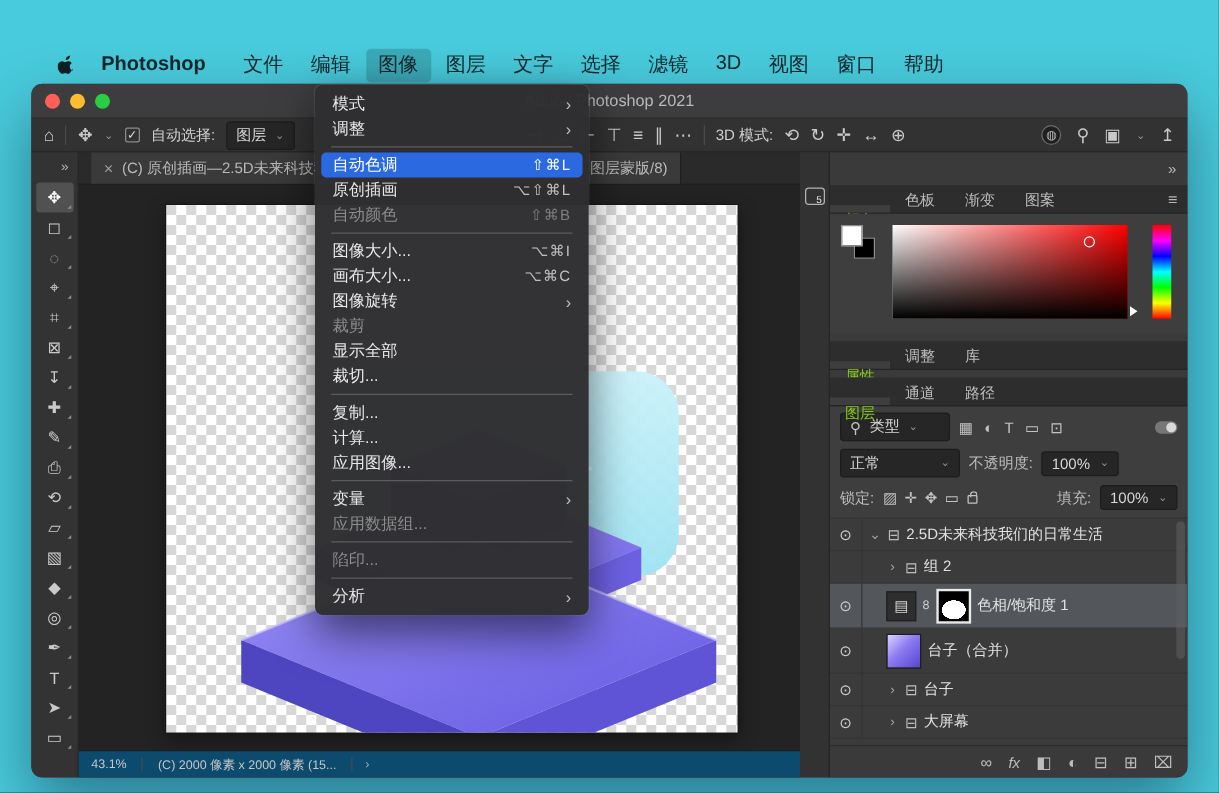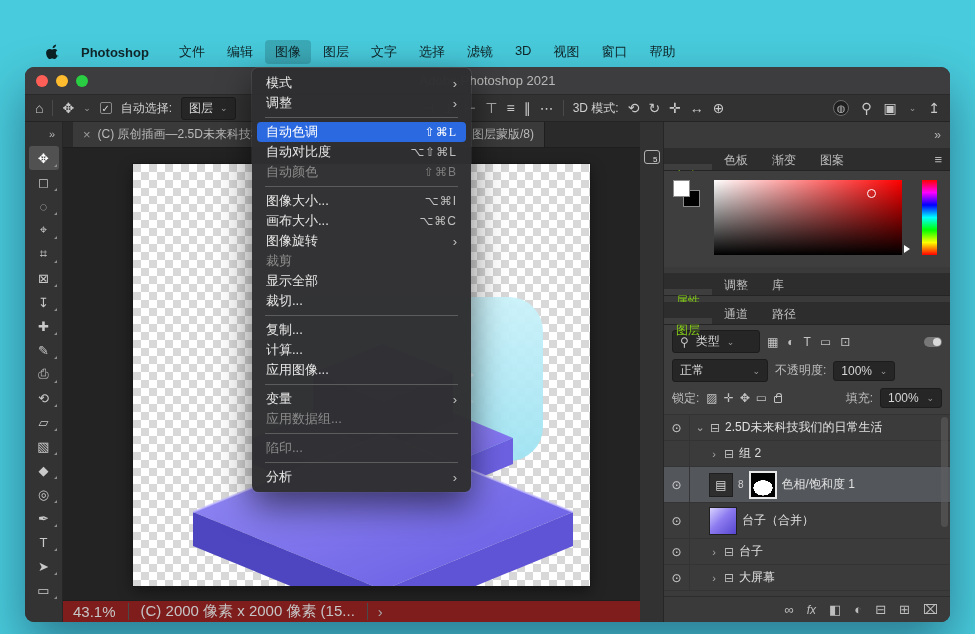--- a/index.html
+++ b/index.html
@@ -5,21 +5,21 @@
   * { box-sizing: border-box; margin: 0; padding: 0; }
   html,body { width:975px; height:634px; }
   body {
     position:relative; overflow:hidden;
     background:#48cbdc;
     font-family:"Liberation Sans","DejaVu Sans",sans-serif;
     -webkit-font-smoothing:antialiased;
   }
 
   
-  .macos-menubar{position:absolute;top:38px;left:0;right:0;height:28px;display:flex;align-items:center;padding:0 14px 0 46px;color:#10262a;font-size:13px;}
+  .macos-menubar{position:absolute;top:38px;left:0;right:0;height:28px;display:flex;align-items:center;padding:0 14px 0 46px;color:#10262a;font-size:16px;}
   .apple{width:15px;height:16px;margin-right:14px;display:flex;align-items:center;}
   .apple svg{fill:#0c2124;}
   .app-name{font-weight:bold;margin-right:14px;padding:3px 6px;}
   .mb-items{display:flex;gap:2px;}
   .menu-item{padding:3px 10px;border-radius:4px;white-space:nowrap;cursor:default;}
   .menu-item.active{background:rgba(0,0,0,.16);}
 
   
   .window{position:absolute;left:25px;top:67px;width:925px;height:555px;background:#3a3a3a;border-radius:9px;overflow:hidden;display:flex;flex-direction:column;box-shadow:0 22px 50px rgba(0,0,30,.40);}
   .titlebar{height:28px;background:#3d3d3f;border-bottom:1px solid #2a2a2a;display:flex;align-items:center;position:relative;flex:none;}
@@ -54,21 +54,21 @@
   .canvas-col{flex:1;display:flex;flex-direction:column;min-width:0;background:#232323;}
   .tabbar{height:26px;background:#2a2a2a;border-bottom:1px solid #1e1e1e;display:flex;align-items:stretch;color:#b9b9b9;font-size:12px;flex:none;padding-left:10px;}
   .doc-tab{width:472px;background:#3a3a3a;border-right:1px solid #1e1e1e;display:flex;align-items:center;gap:7px;padding:0 10px;}
   .tab-close{color:#9d9d9d;font-size:13px;}
   .tab-suffix{margin-left:auto;}
   .canvas{flex:1;position:relative;overflow:hidden;}
   .artboard{position:absolute;left:70px;top:16px;width:457px;height:422px;
     background-image:conic-gradient(#ffffff 0 25%, #d8d8d8 0 50%, #ffffff 0 75%, #d8d8d8 0);
     background-size:16px 16px;box-shadow:0 0 0 1px #191919,0 5px 14px rgba(0,0,0,.45);}
   .artboard svg{position:absolute;inset:0;}
-  .statusbar{height:22px;background:#7f1d1d;border-top:1px solid #1e1e1e;display:flex;align-items:center;font-size:15px;color:#c6c6c6;padding:0 10px;flex:none;}
+  .statusbar{height:22px;background:#0c4a6e;border-top:1px solid #1e1e1e;display:flex;align-items:center;font-size:10px;color:#c6c6c6;padding:0 10px;flex:none;}
   .status-zoom{padding-right:12px;border-right:1px solid #4a4a4a;}
   .status-info{padding:0 12px;}
   .status-chevron{padding-left:10px;border-left:1px solid #4a4a4a;color:#a8a8a8;}
 
   
   .dock-strip{width:24px;background:#323232;border-right:1px solid #262626;display:flex;flex-direction:column;align-items:center;padding-top:28px;flex:none;}
   .dock-icon{width:16px;height:14px;border:1px solid #b2b2b2;border-radius:3px;position:relative;color:#cfcfcf;}
   .dock-icon b{position:absolute;right:1px;bottom:-1px;font-size:8px;font-weight:normal;color:#e2e2e2;}
 
   
@@ -124,21 +124,21 @@
   .layers-footer{height:26px;background:#3a3a3a;border-top:1px solid #2d2d2d;display:flex;align-items:center;justify-content:flex-end;gap:13px;padding:0 12px;color:#bdbdbd;font-size:13px;flex:none;}
   .foot-ic{font-size:13px;line-height:1;}
   .foot-ic.fx{font-style:italic;font-size:12px;}
 
   
   .dropdown{position:absolute;left:252px;top:68px;width:219px;background:rgba(47,47,49,0.98);border-radius:6px;padding:5px 0;z-index:60;color:#e8e8e8;font-size:13px;box-shadow:0 14px 34px rgba(0,0,0,.55),0 0 0 1px rgba(255,255,255,.09);}
   .mi{display:flex;align-items:center;height:20px;margin:0 5px;padding:0 9px;border-radius:4px;}
   .mi .mlabel{flex:1;white-space:nowrap;}
   .mi .msc{color:#c0c0c0;font-size:12px;letter-spacing:1px;}
   .mi .msub{color:#c0c0c0;margin-left:10px;font-size:13px;}
-  .mi.hl{background:#2b69e0;color:#ffffff;font-family:Liberation Serif, serif;}
+  .mi.hl{background:#2b69e0;color:#ffffff;}
   .mi.hl .msc{color:#ffffff;}
   .mi.dis{color:#8b8b8b;gap:44px;}
   .mi.dis .msc{color:#7d7d7d;}
   .msep{height:1px;background:#5c5c5c;margin:4px 13px;}
 </style>
 </head>
 <body>
 
 <div class="macos-menubar">
   <span class="apple">
@@ -510,21 +510,21 @@
     <div class="mi">
       <span class="mlabel">调整</span>
       <span class="msub">›</span>
     </div>
     <div class="msep"></div>
     <div class="mi hl">
       <span class="mlabel">自动色调</span>
       <span class="msc">⇧⌘L</span>
     </div>
     <div class="mi">
-      <span class="mlabel">自动对比度</span>
+      <span class="mlabel">原创插画</span>
       <span class="msc">⌥⇧⌘L</span>
     </div>
     <div class="mi dis">
       <span class="mlabel">自动颜色</span>
       <span class="msc">⇧⌘B</span>
     </div>
     <div class="msep"></div>
     <div class="mi">
       <span class="mlabel">图像大小...</span>
       <span class="msc">⌥⌘I</span>

